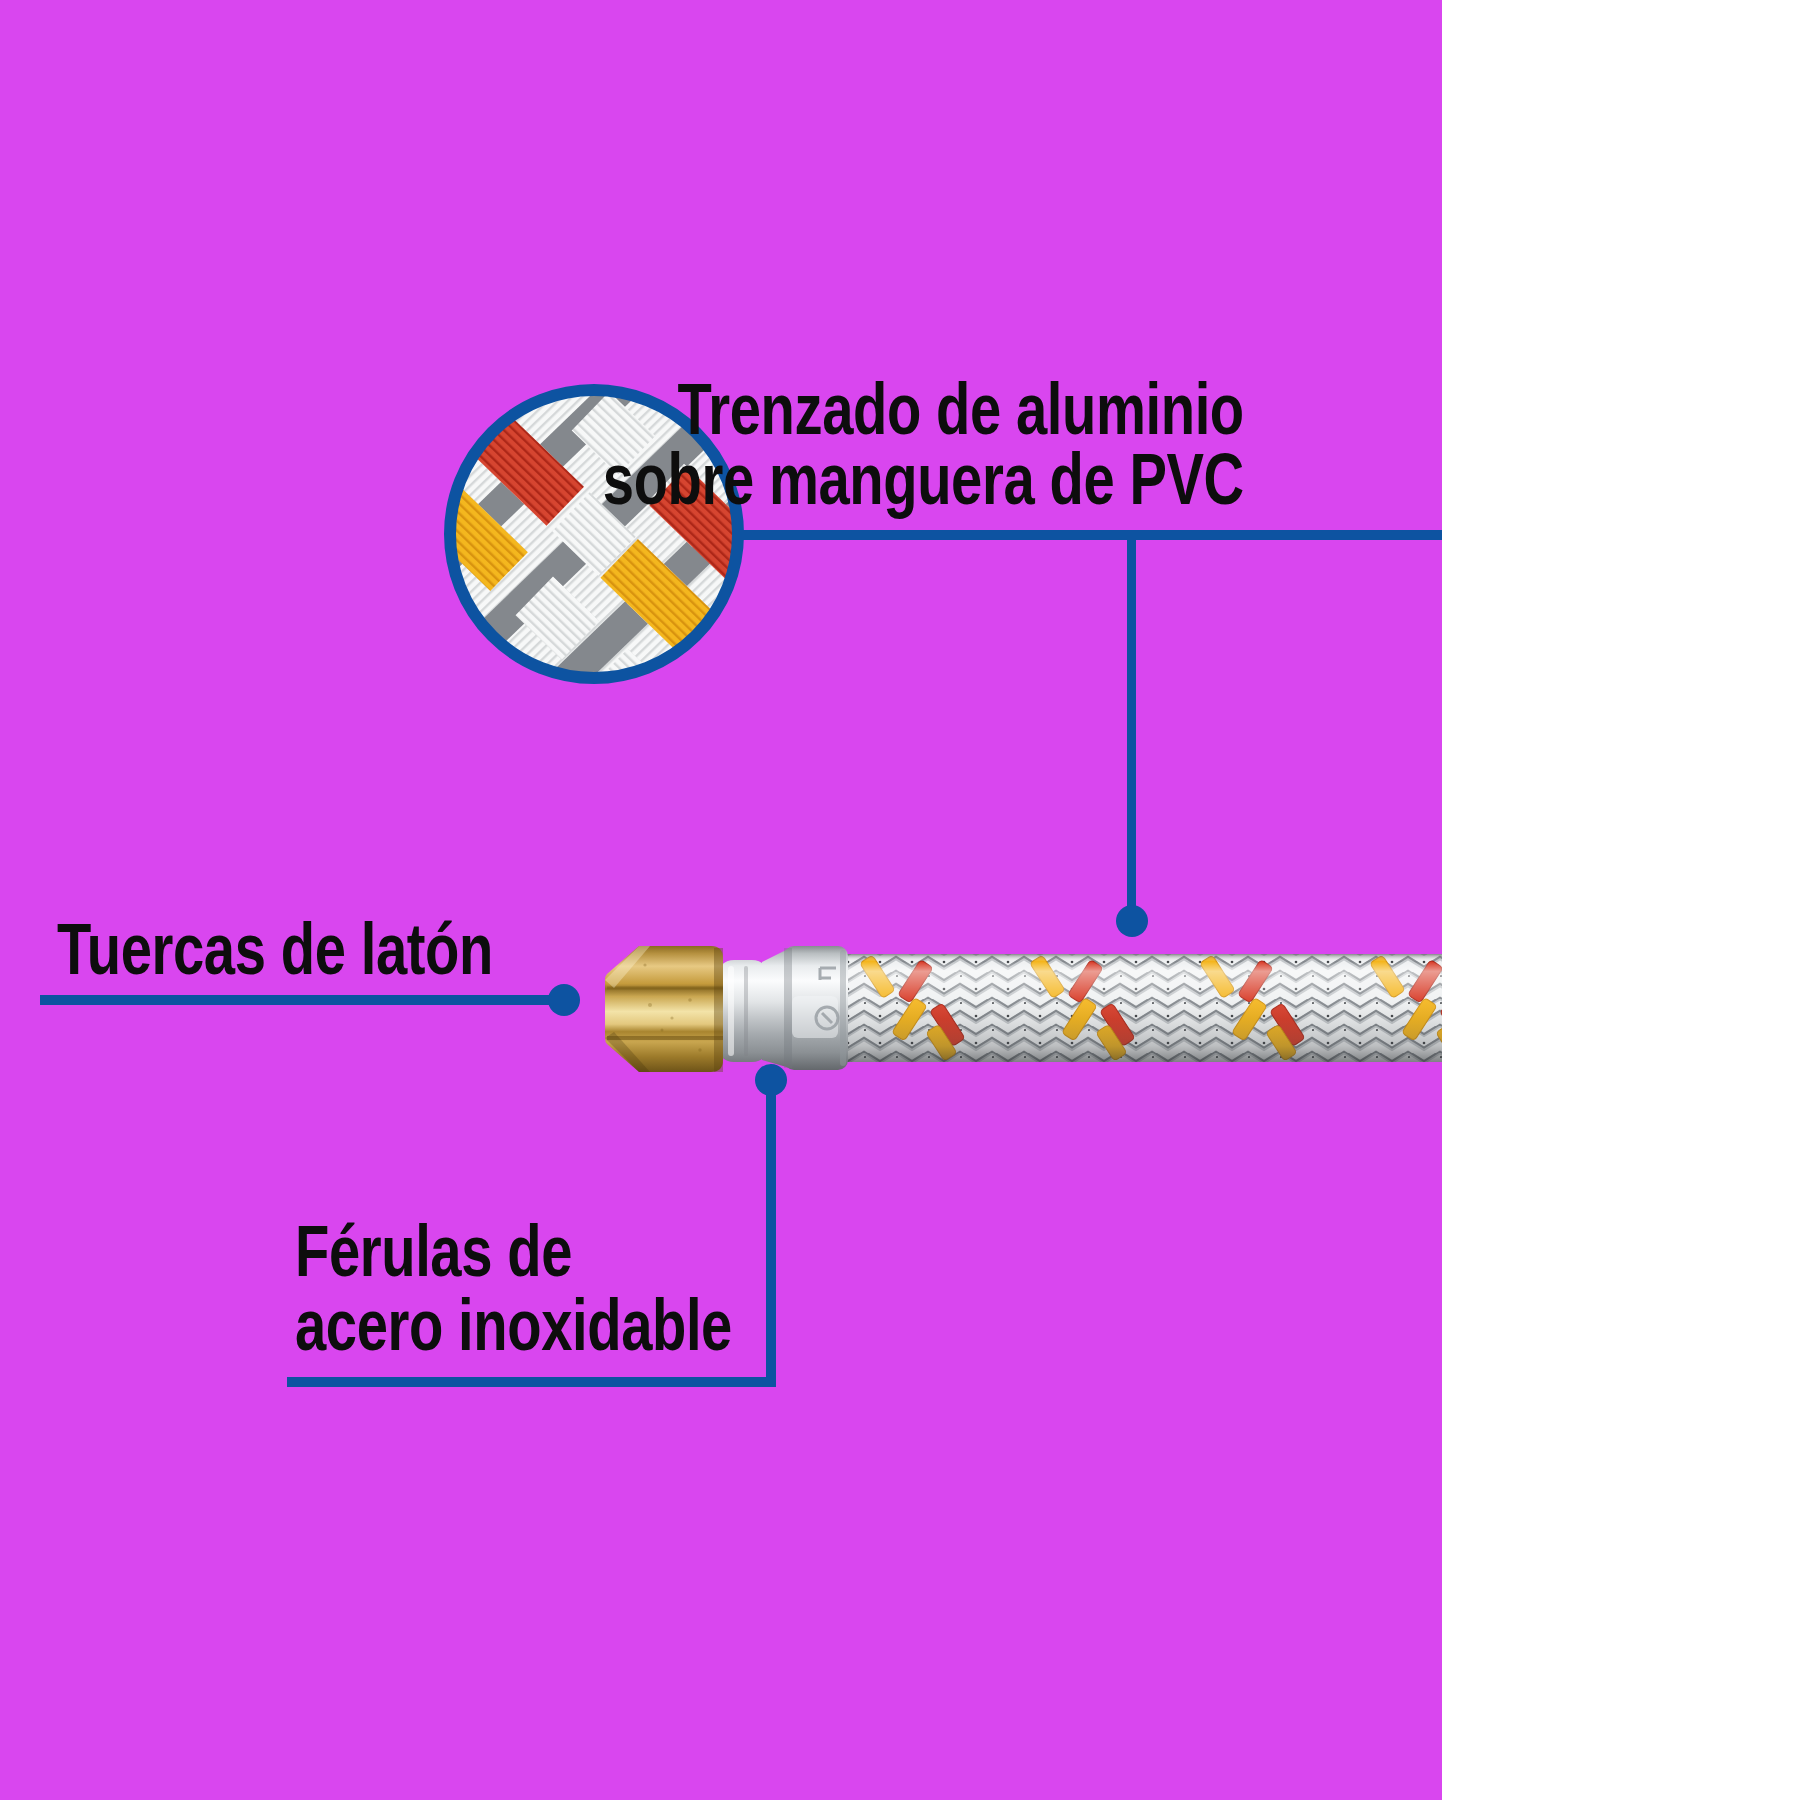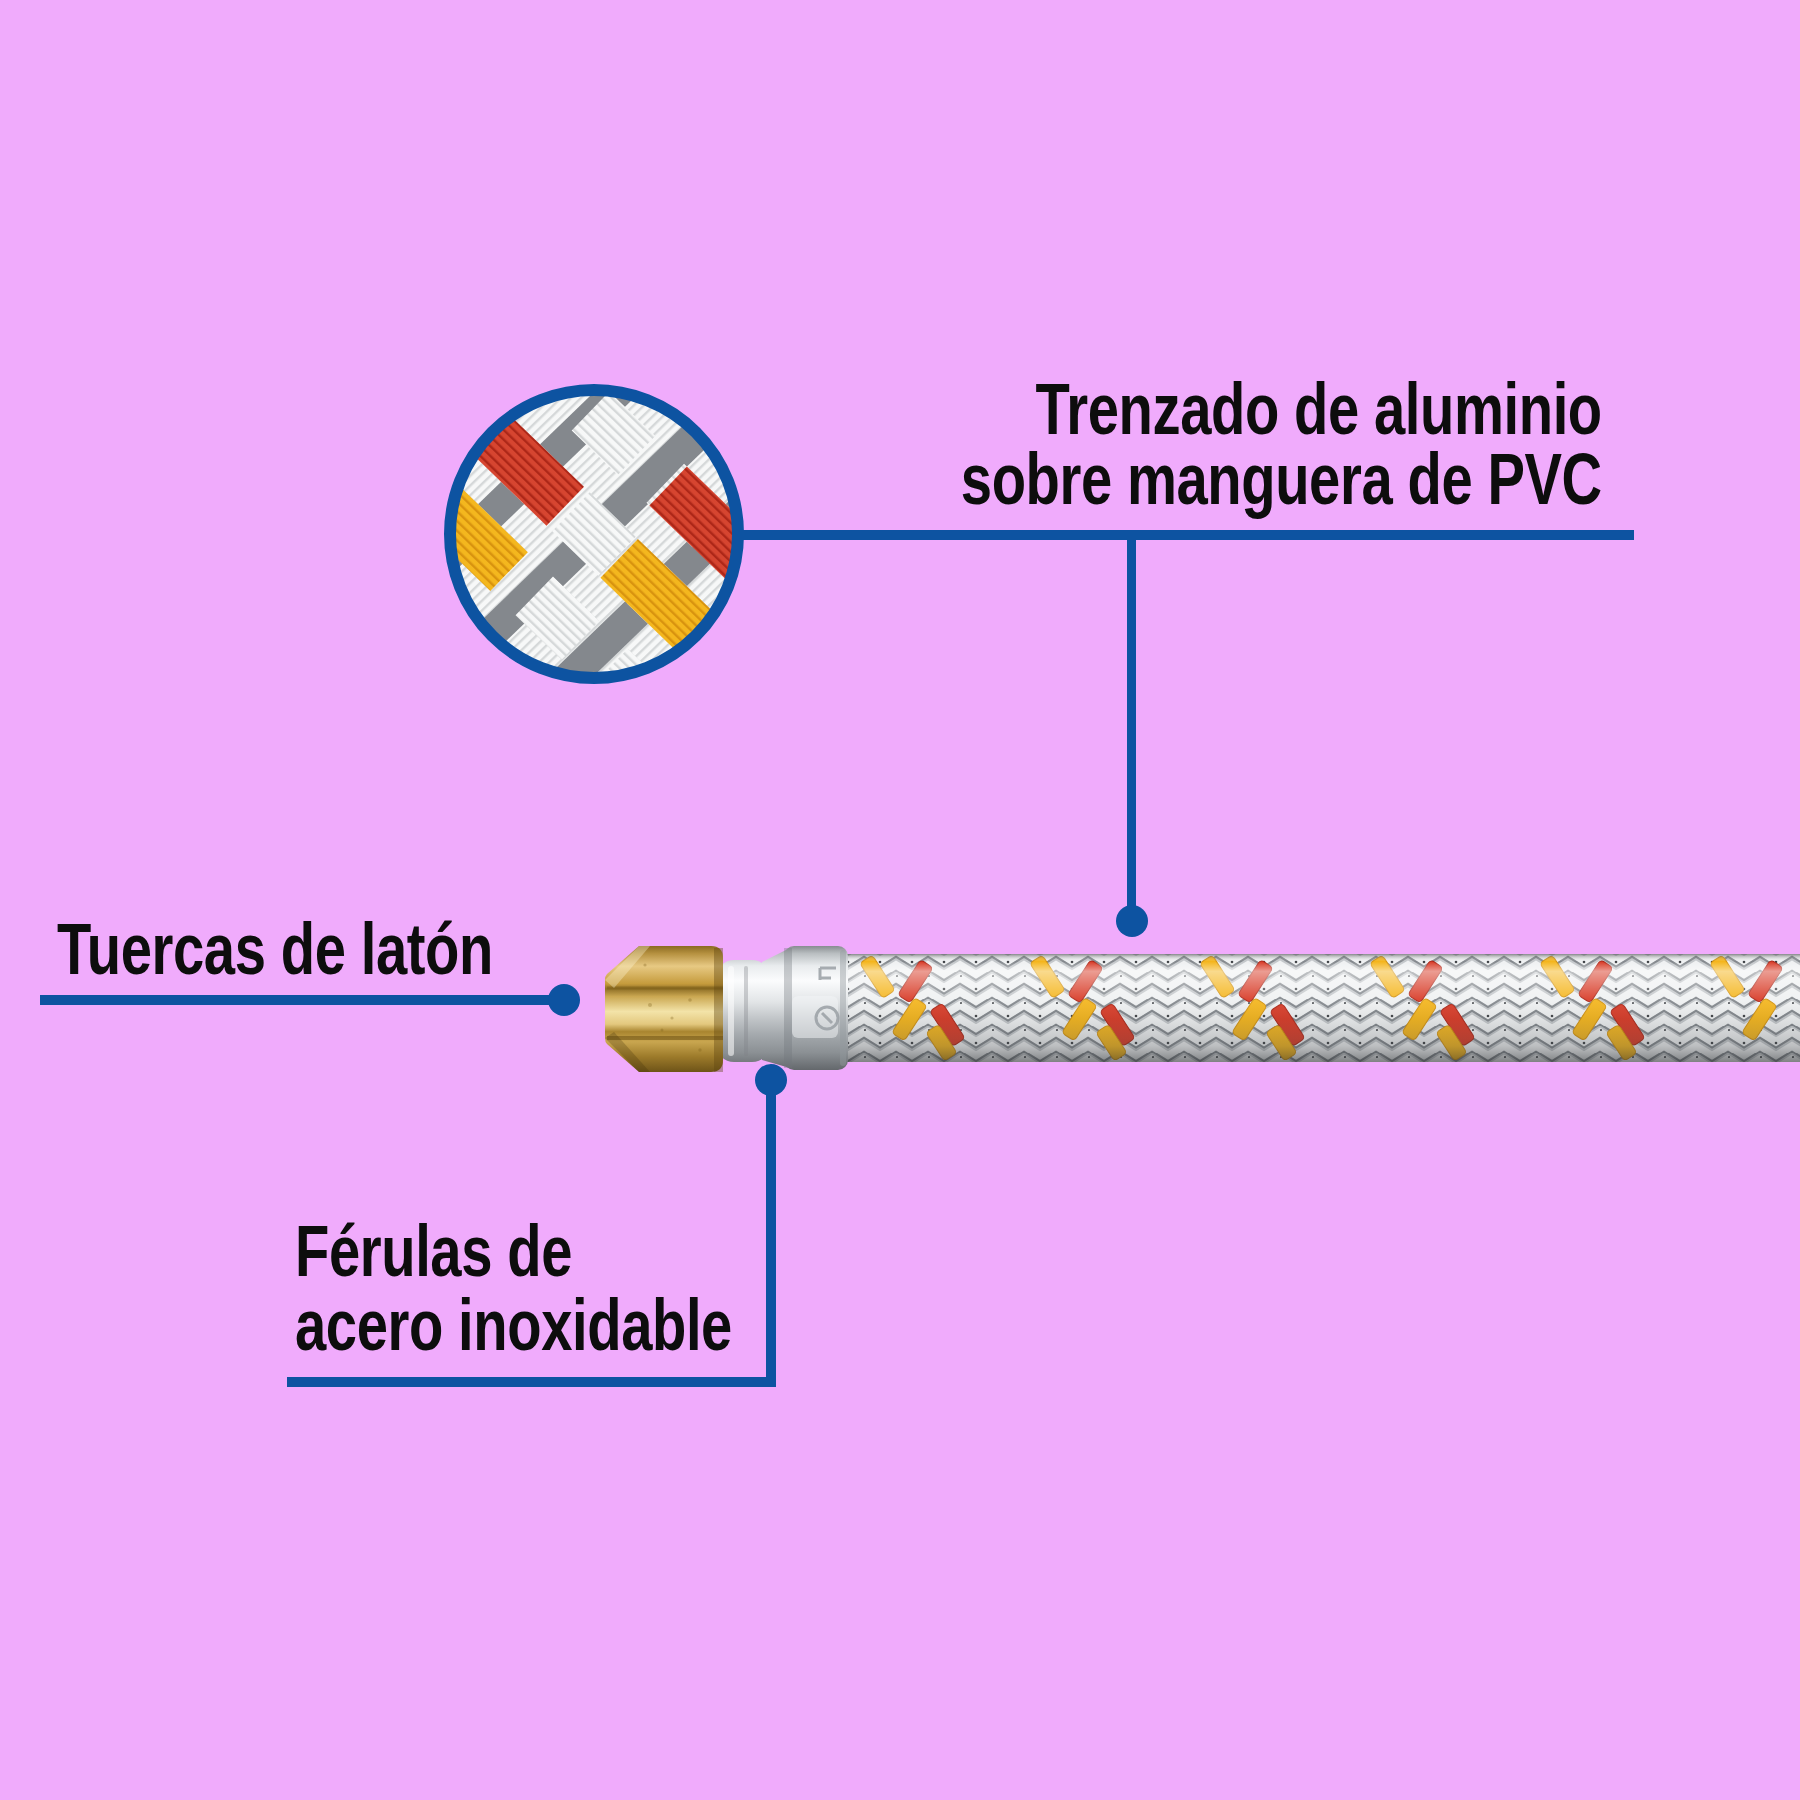--- a/index.html
+++ b/index.html
@@ -1,19 +1,19 @@
 <!DOCTYPE html>
 <html><head>
 <meta charset="utf-8">
 <style>
   html,body{margin:0;padding:0;background:#ffffff;}
   #canvas{
     position:relative;
-    width:1800px;height:1800px;
-    background:#f0abfc;
+    width:1442px;height:1800px;
+    background:#d946ef;
     overflow:hidden;
     font-family:"Liberation Sans",sans-serif;
   }
   .label{
     position:absolute;
     font-weight:bold;
     font-size:72px;
     color:#0d0d0d;
     letter-spacing:-0.5px;
     white-space:nowrap;

